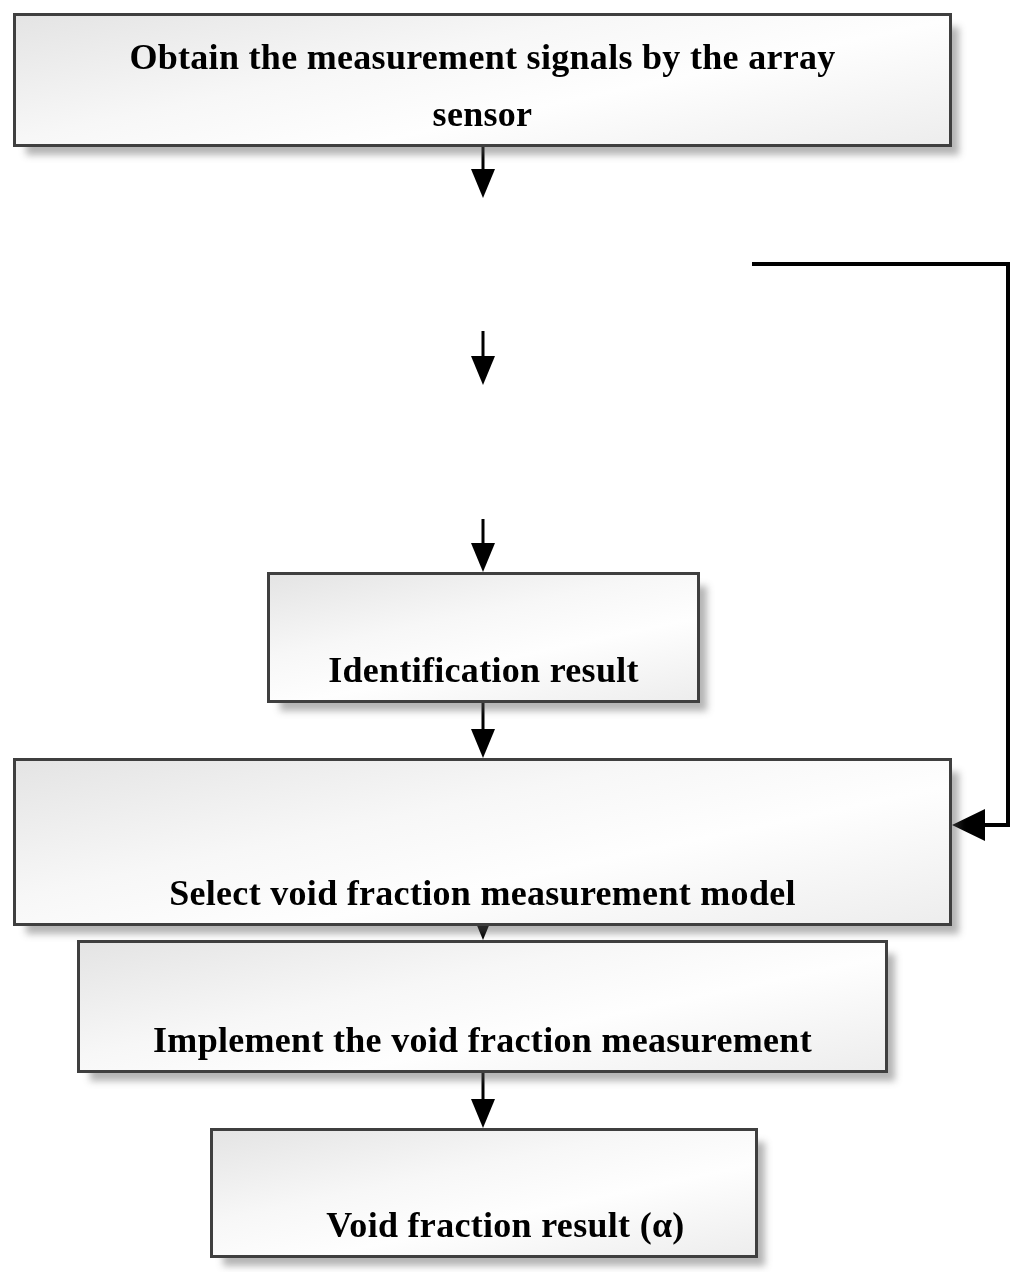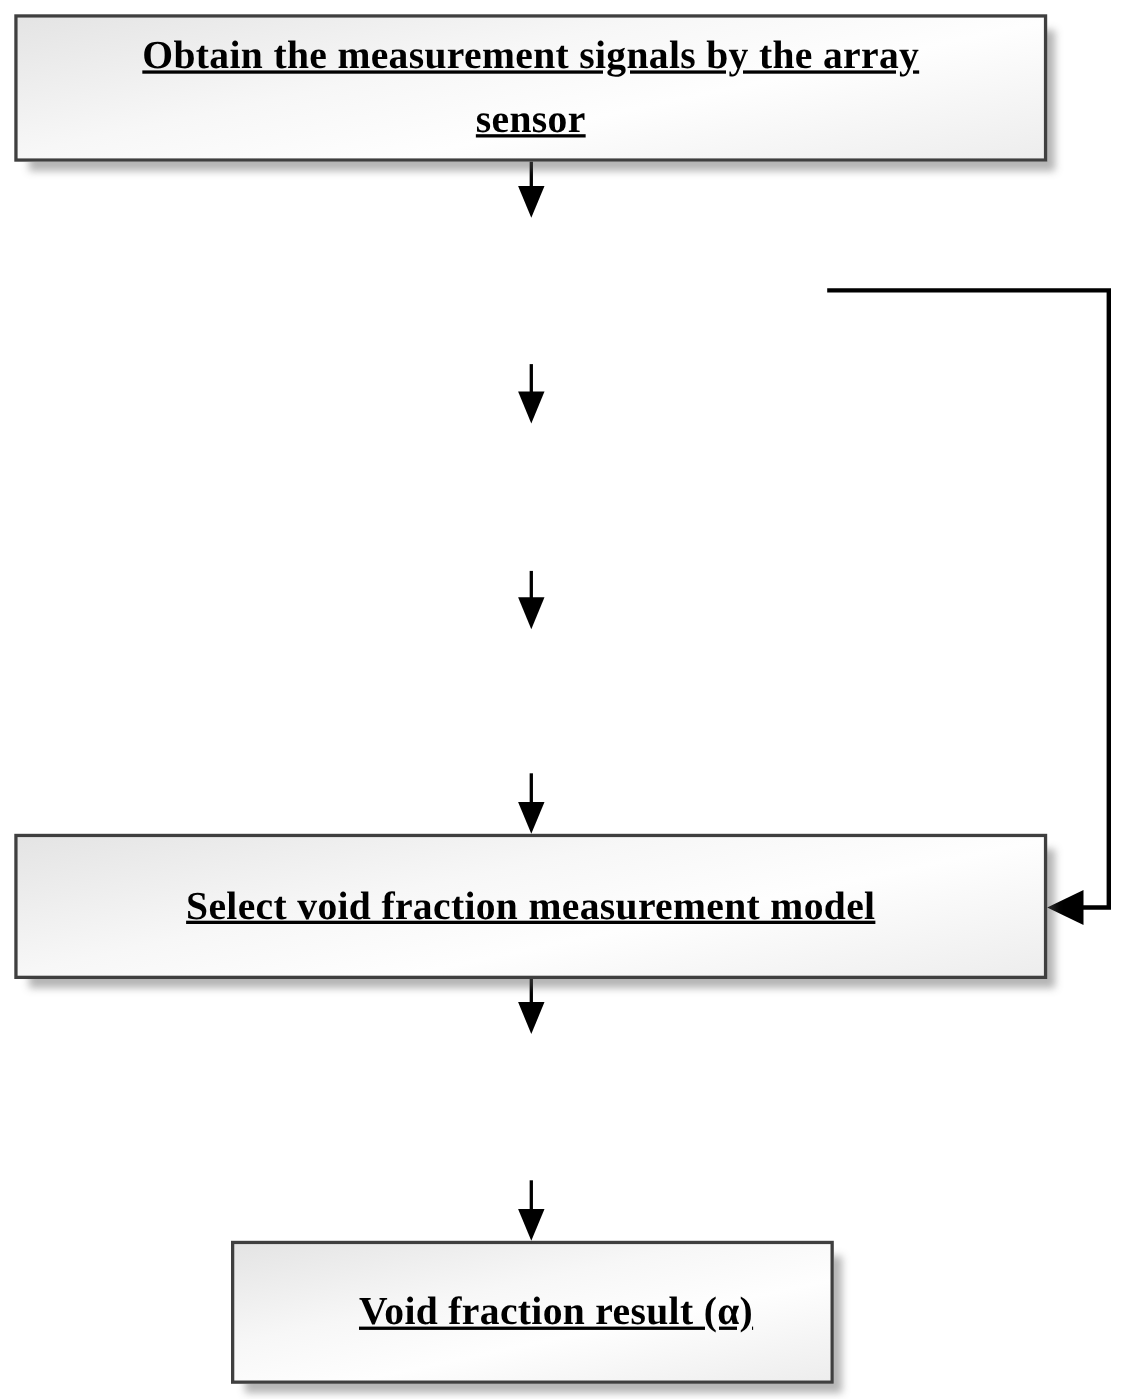--- a/index.html
+++ b/index.html
@@ -23,42 +23,41 @@
     height: 1272px;
     pointer-events: none;
   }
   .flow-box {
     position: absolute;
     box-sizing: border-box;
     border: 3px solid #3f3f3f;
     background: linear-gradient(168deg, #e4e4e4 0%, #f7f7f7 38%, #fefefe 62%, #ededed 100%);
     box-shadow: 10px 11px 7px -3px rgba(90, 90, 90, 0.45);
     display: flex;
-    align-items: center;
+    align-items: flex-end;
     justify-content: center;
     text-align: center;
-    text-decoration: underline;
   }
   .box-label {
     font-size: 36px;
     font-weight: 700;
     color: #000000;
     line-height: 1.6;
     letter-spacing: 0.3px;
   }
   .box-label .var-italic {
     font-style: italic;
   }
   
   .b1 { left: 13px;  top: 13px;   width: 939px; height: 134px; }
   .b1 .box-label { max-width: 745px; }
   .b2 { left: 210px; top: 198px;  width: 542px; height: 133px; }
   .b3 { left: 162px; top: 385px;  width: 638px; height: 134px; }
   .b4 { left: 267px; top: 572px;  width: 433px; height: 131px; }
-  .b5 { left: 13px;  top: 758px;  width: 939px; height: 132px; }
+  .b5 { left: 13px;  top: 758px;  width: 939px; height: 168px; }
   .b6 { left: 77px;  top: 940px;  width: 811px; height: 133px; }
   .b7 { left: 210px; top: 1128px; width: 548px; height: 130px; padding-left: 43px; }
 </style>
 </head>
 <body>
 
 <div class="canvas">
 
   <svg class="connectors" viewBox="0 0 1024 1272">
 
@@ -97,23 +96,29 @@
       <polygon points="952,825 985,809 985,841" fill="#000000"></polygon>
     </g>
   </svg>
 
   <div class="flow-box b1">
     <span class="box-label">Obtain the measurement signals by the array sensor</span>
   </div>
 
 
 
+  <div class="flow-box b4">
+    <span class="box-label">Identification result</span>
+  </div>
 
   <div class="flow-box b5">
     <span class="box-label">Select void fraction measurement model</span>
   </div>
 
+  <div class="flow-box b6">
+    <span class="box-label">Implement the void fraction measurement</span>
+  </div>
 
   <div class="flow-box b7">
     <span class="box-label">Void fraction result (α)</span>
   </div>
 
 </div>
 
 </body></html>

